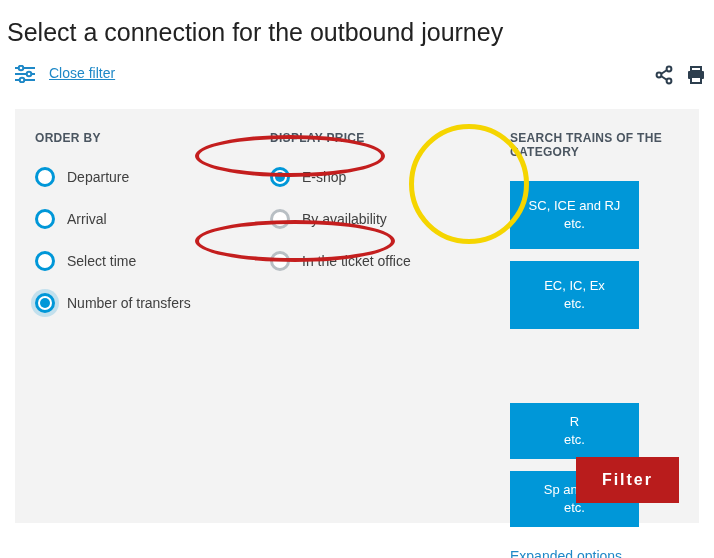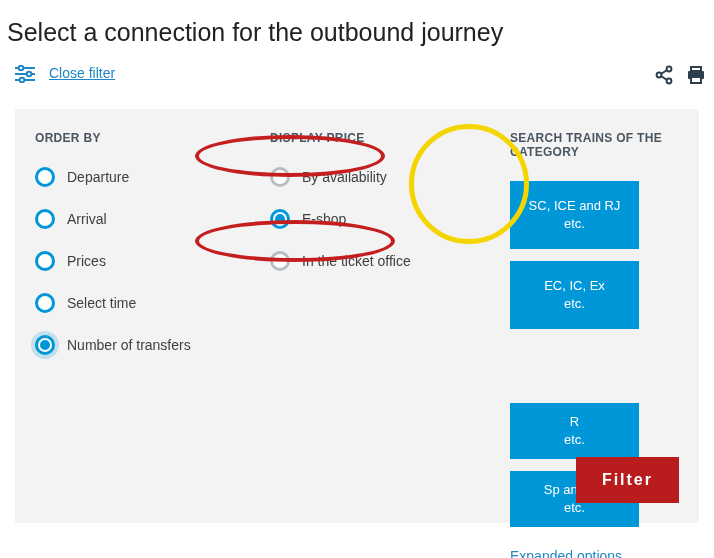--- a/index.html
+++ b/index.html
@@ -184,46 +184,42 @@
       <div class="radio-row">
         <span class="radio-outer"></span>
         <span class="radio-label">Departure</span>
       </div>
       <div class="radio-row">
         <span class="radio-outer"></span>
         <span class="radio-label">Arrival</span>
       </div>
       <div class="radio-row">
         <span class="radio-outer"></span>
-        <span class="radio-label">Prices</span>
-      </div>
-      <div class="radio-row">
-        <span class="radio-outer"></span>
         <span class="radio-label">Select time</span>
       </div>
       <div class="radio-row">
         <span class="radio-outer selected-glow">
             <span class="radio-inner"></span>
           </span>
         <span class="radio-label">Number of transfers</span>
       </div>
     </div>
 
     <div class="col-price">
       <div class="section-head">DISPLAY PRICE</div>
 
       <div class="radio-row">
-        <span class="radio-outer grey"></span>
-        <span class="radio-label">By availability</span>
-      </div>
-      <div class="radio-row">
         <span class="radio-outer">
             <span class="radio-inner"></span>
           </span>
         <span class="radio-label">E-shop</span>
+      </div>
+      <div class="radio-row">
+        <span class="radio-outer grey"></span>
+        <span class="radio-label">By availability</span>
       </div>
       <div class="radio-row">
         <span class="radio-outer grey"></span>
         <span class="radio-label">In the ticket office</span>
       </div>
     </div>
 
     <div class="col-cat">
       <div class="section-head">SEARCH TRAINS OF THE CATEGORY</div>
       <div class="cat-grid">

